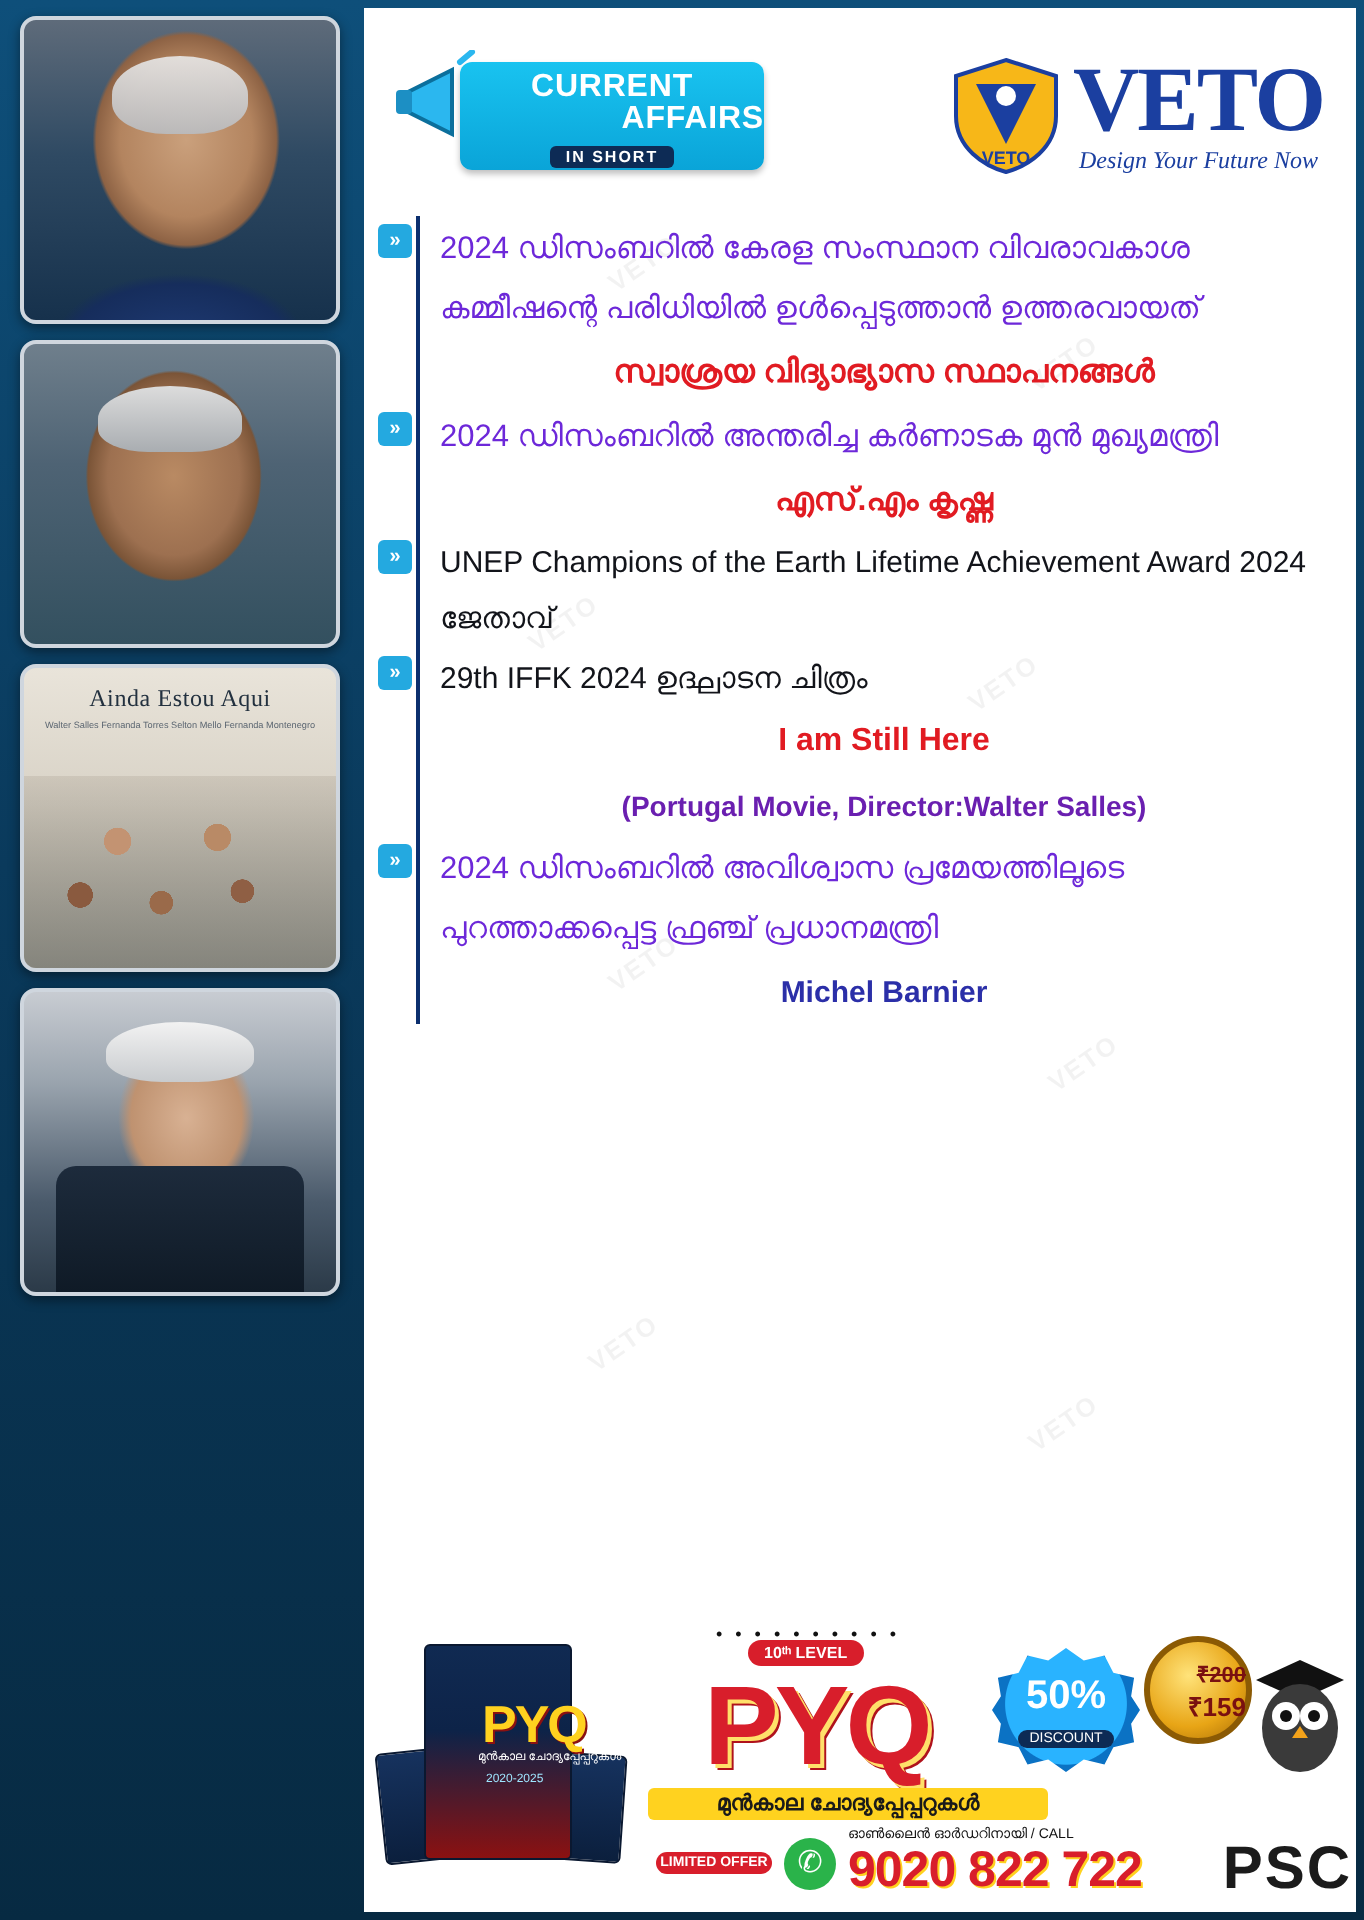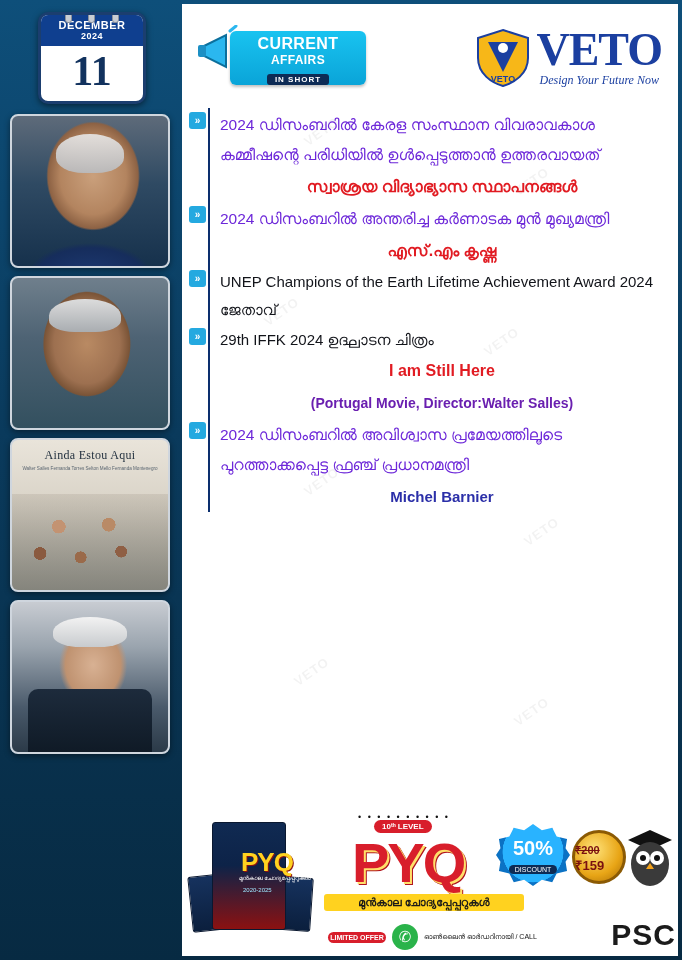--- a/index.html
+++ b/index.html
@@ -113,28 +113,28 @@
   }
   .header {
     display: flex; align-items: center; justify-content: space-between;
     padding: 6px 10px 2px 14px;
     height: 104px;
   }
   .ca-badge {
     position: relative; width: 170px; height: 78px;
   }
   .ca-box {
-    position: absolute; left: 34px; top: 12px; width: 136px; height: 54px;
+    position: absolute; left: 34px; top: 12px; width: 152px; height: 54px;
     background: linear-gradient(180deg,#19c3f0,#0aa4d8);
     border-radius: 6px; color: #fff; text-align: center;
     padding-top: 5px;
     box-shadow: 0 2px 3px rgba(0,0,0,.25);
   }
   .ca-l1 { font-size: 16px; font-weight: bold; line-height: 16px; letter-spacing: .4px; }
-  .ca-l2 { font-size: 12px; font-weight: bold; line-height: 16px; letter-spacing: .4px; }
+  .ca-l2 { font-size: 16px; font-weight: bold; line-height: 16px; letter-spacing: .4px; text-align: right; }
   .ca-l3 {
     display: inline-block; margin-top: 2px; background: #0d2b55; color: #fff;
     font-size: 8px; font-weight: bold; padding: 1px 8px; border-radius: 3px; letter-spacing: 1px;
   }
   .megaphone {
     position: absolute; left: 0; top: 6px; width: 58px; height: 52px;
   }
   .veto { display: flex; align-items: center; gap: 4px; padding-right: 6px; }
   .veto-mark { width: 58px; height: 60px; position: relative; }
   .veto-text { display: flex; flex-direction: column; align-items: center; }
@@ -208,23 +208,23 @@
   }
   .disc {
     position: absolute; top: 18px; right: 108px; width: 74px; height: 62px;
     background: radial-gradient(circle at 50% 45%, #29b3ff 0 60%, #0b72c4 61% 100%);
     clip-path: polygon(50% 0%,62% 10%,76% 6%,82% 20%,96% 24%,94% 39%,100% 50%,94% 61%,96% 76%,82% 80%,76% 94%,62% 90%,50% 100%,38% 90%,24% 94%,18% 80%,4% 76%,6% 61%,0% 50%,6% 39%,4% 24%,18% 20%,24% 6%,38% 10%);
     color: #fff; text-align: center;
   }
   .disc-1 { font-size: 20px; font-weight: bold; padding-top: 14px; line-height: 20px; }
   .disc-2 { font-size: 7px; background: #0d2b55; display: inline-block; padding: 1px 6px; border-radius: 6px; }
   .coin {
-    position: absolute; top: 24px; right: 52px; width: 54px; height: 54px; border-radius: 50%;
+    position: absolute; top: 12px; right: 52px; width: 54px; height: 54px; border-radius: 50%;
     background: radial-gradient(circle at 40% 35%, #ffe37a, #e8a516 60%, #a86c06 100%);
-    border: 3px solid #8b5a04; text-align: left; color: #7a1010;
+    border: 3px solid #8b5a04; text-align: right; color: #7a1010;
   }
   .coin-1 { font-size: 11px; font-weight: bold; text-decoration: line-through; line-height: 18px; padding-top: 8px; }
   .coin-2 { font-size: 13px; font-weight: bold; line-height: 14px; }
   .owl { position: absolute; top: 12px; right: 0; width: 56px; height: 70px; }
   .phone-row {
     position: absolute; bottom: 6px; left: 10px; right: 60px;
     display: flex; align-items: center; gap: 6px;
   }
   .lim {
     width: 58px; text-align: center; color: #fff; font-size: 7px; font-weight: bold;
@@ -244,32 +244,20 @@
     font-size: 30px; font-weight: bold; color: #1b1b1b; letter-spacing: 1px;
   }
 </style>
 </head>
 <body>
 
 <div class="page">
 
   <div class="rail">
 
-    <div class="calendar">
-      <div class="cal-rings">
-        <div class="ring"></div>
-          <div class="ring"></div>
-          <div class="ring"></div>
-      </div>
-      <div class="cal-top">
-        <div class="cal-month">DECEMBER</div>
-        <div class="cal-year">2024</div>
-      </div>
-      <div class="cal-day">11</div>
-    </div>
 
     <div class="photo ph1"></div>
     <div class="photo ph2"></div>
 
     <div class="photo ph3">
       <div class="poster-title">Ainda Estou Aqui</div>
       <div class="poster-sub">Walter Salles
 Fernanda Torres
 Selton Mello
 Fernanda Montenegro</div>
@@ -392,20 +380,21 @@
           <circle cx="21" cy="40" r="3" fill="#111"></circle>
             <circle cx="35" cy="40" r="3" fill="#111"></circle>
           <path d="M28 45 l-4 6 h8 Z" fill="#f3a21a"></path>
         </svg>
 
         <div class="phone-row">
           <div class="lim">LIMITED OFFER</div>
           <div class="phone-ic">✆</div>
           <div>
             <div class="call-lbl">ഓൺലൈൻ ഓർഡറിനായി / CALL</div>
+            <div class="phone-num">9020 822 722</div>
           </div>
         </div>
       </div>
 
       <div class="psc">PSC</div>
     </div>
 
   </div>
 </div>
 

